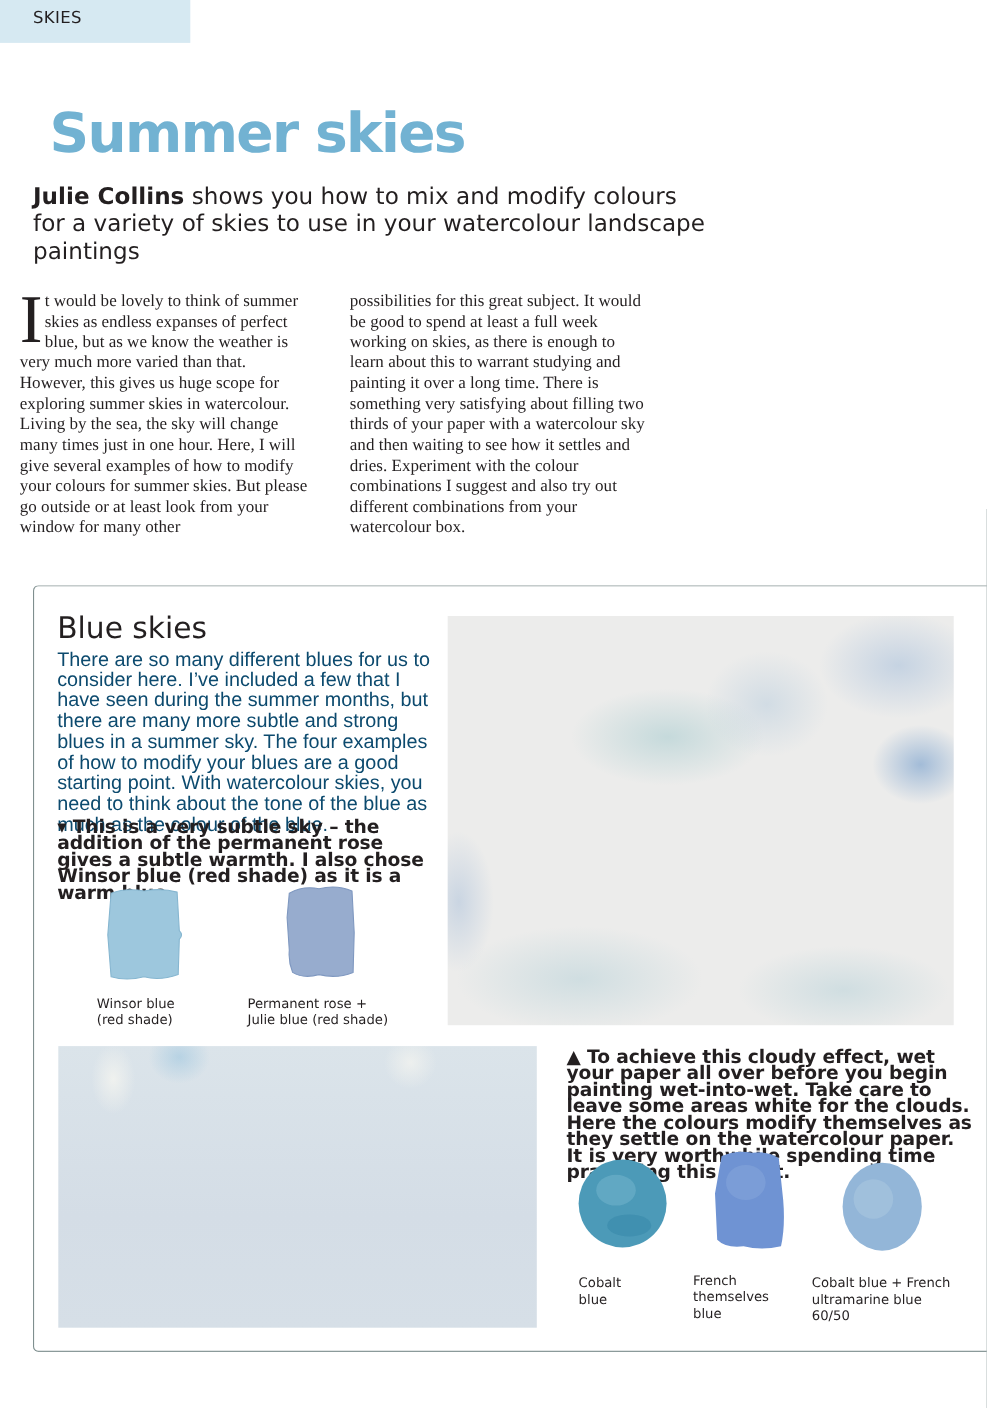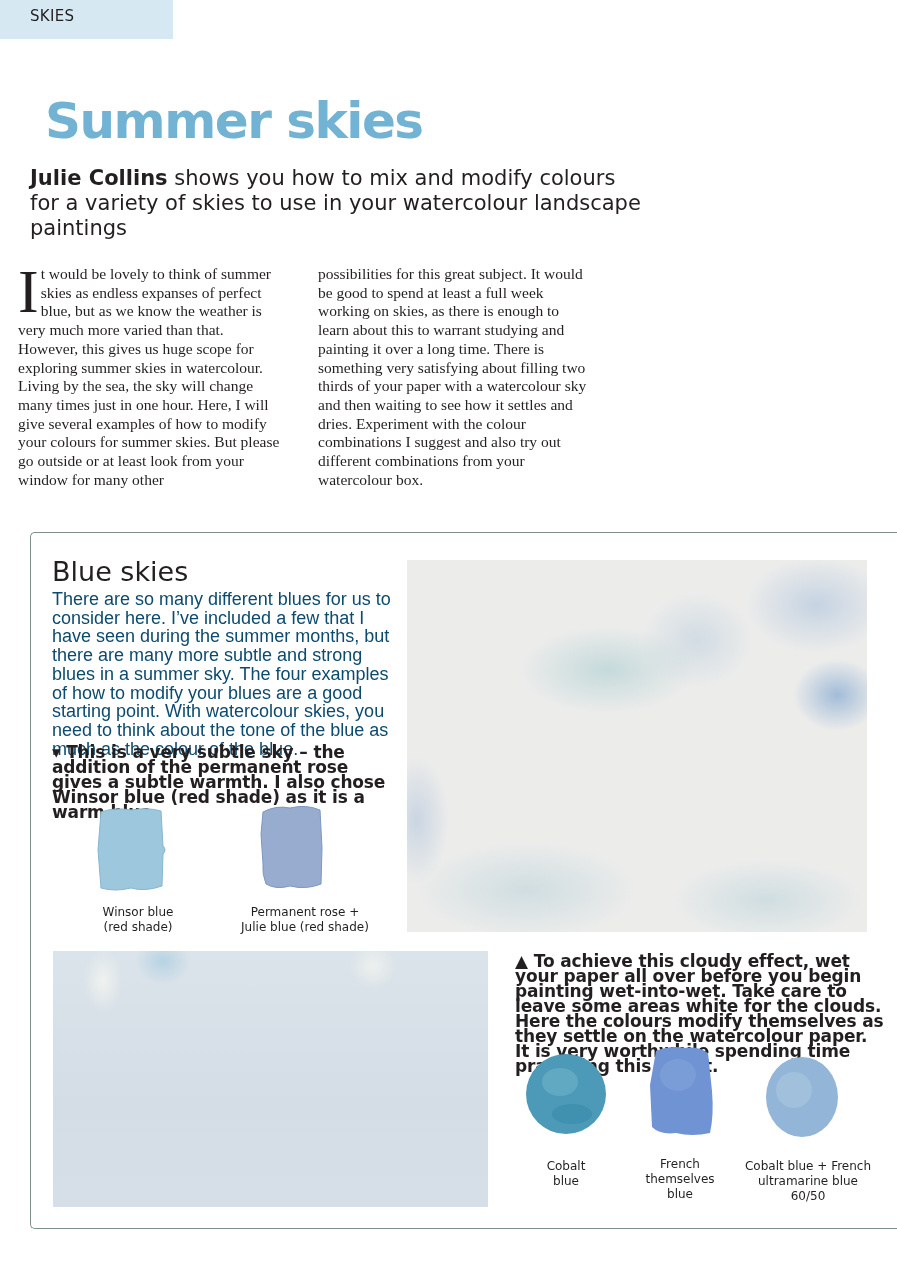--- a/index.html
+++ b/index.html
@@ -73,21 +73,21 @@
   .painting.pale {
     left:53px; top:951px; width:435px; height:256px;
     background:
       radial-gradient(ellipse 35px 30px at 110px 10px, rgba(140,190,220,0.45), transparent 80%),
       radial-gradient(ellipse 25px 40px at 50px 30px, rgba(245,245,240,0.8), transparent 80%),
       radial-gradient(ellipse 30px 30px at 320px 15px, rgba(245,245,240,0.7), transparent 80%),
       linear-gradient(180deg, #dbe4ea 0%, #d4dde6 60%, #d6dfe7 100%);
   }
   .swatch { position:absolute; }
   .swatch-label {
-    position:absolute; text-align:center; margin:0;
+    position:absolute; margin:0;
     font-family:"DejaVu Sans", sans-serif; font-size:12px; line-height:15px; color:#231f20;
   }
 </style>
 </head>
 <body>
 
 <div class="section-tab">
   <span>SKIES</span>
 </div>
 

